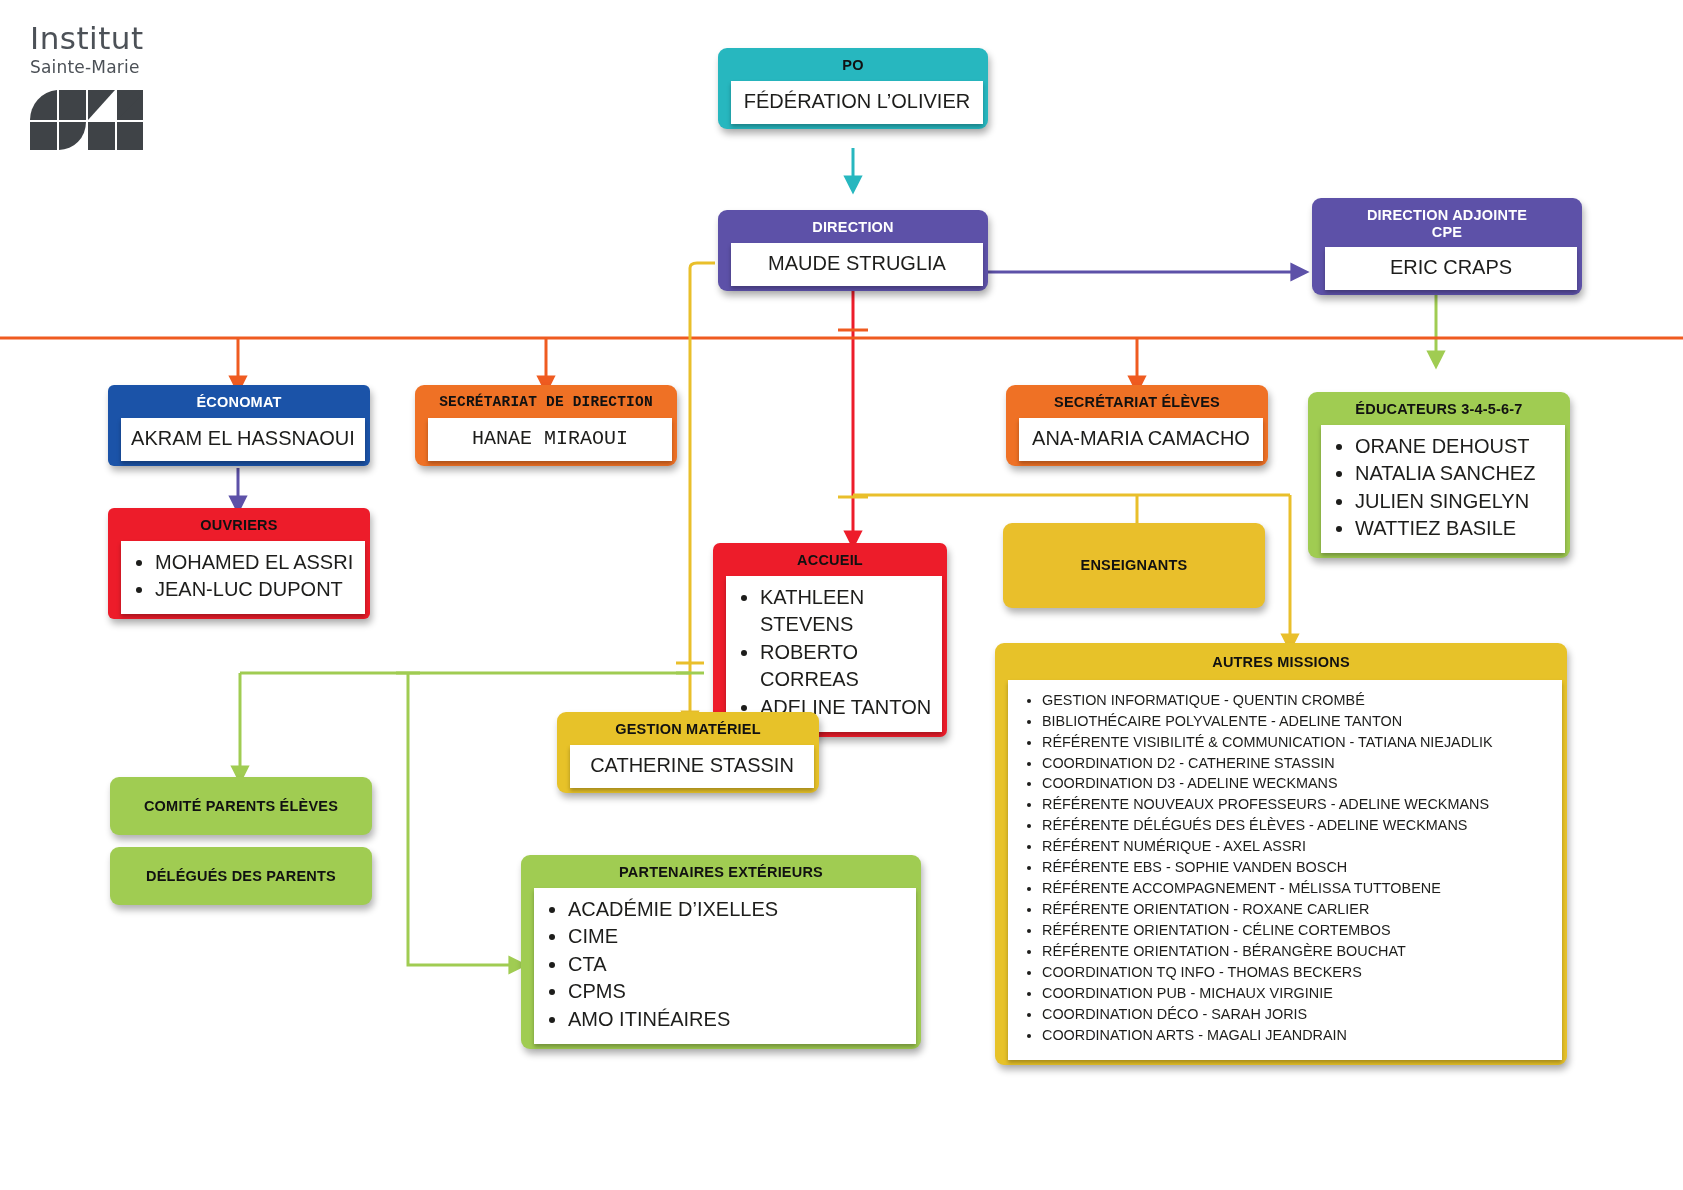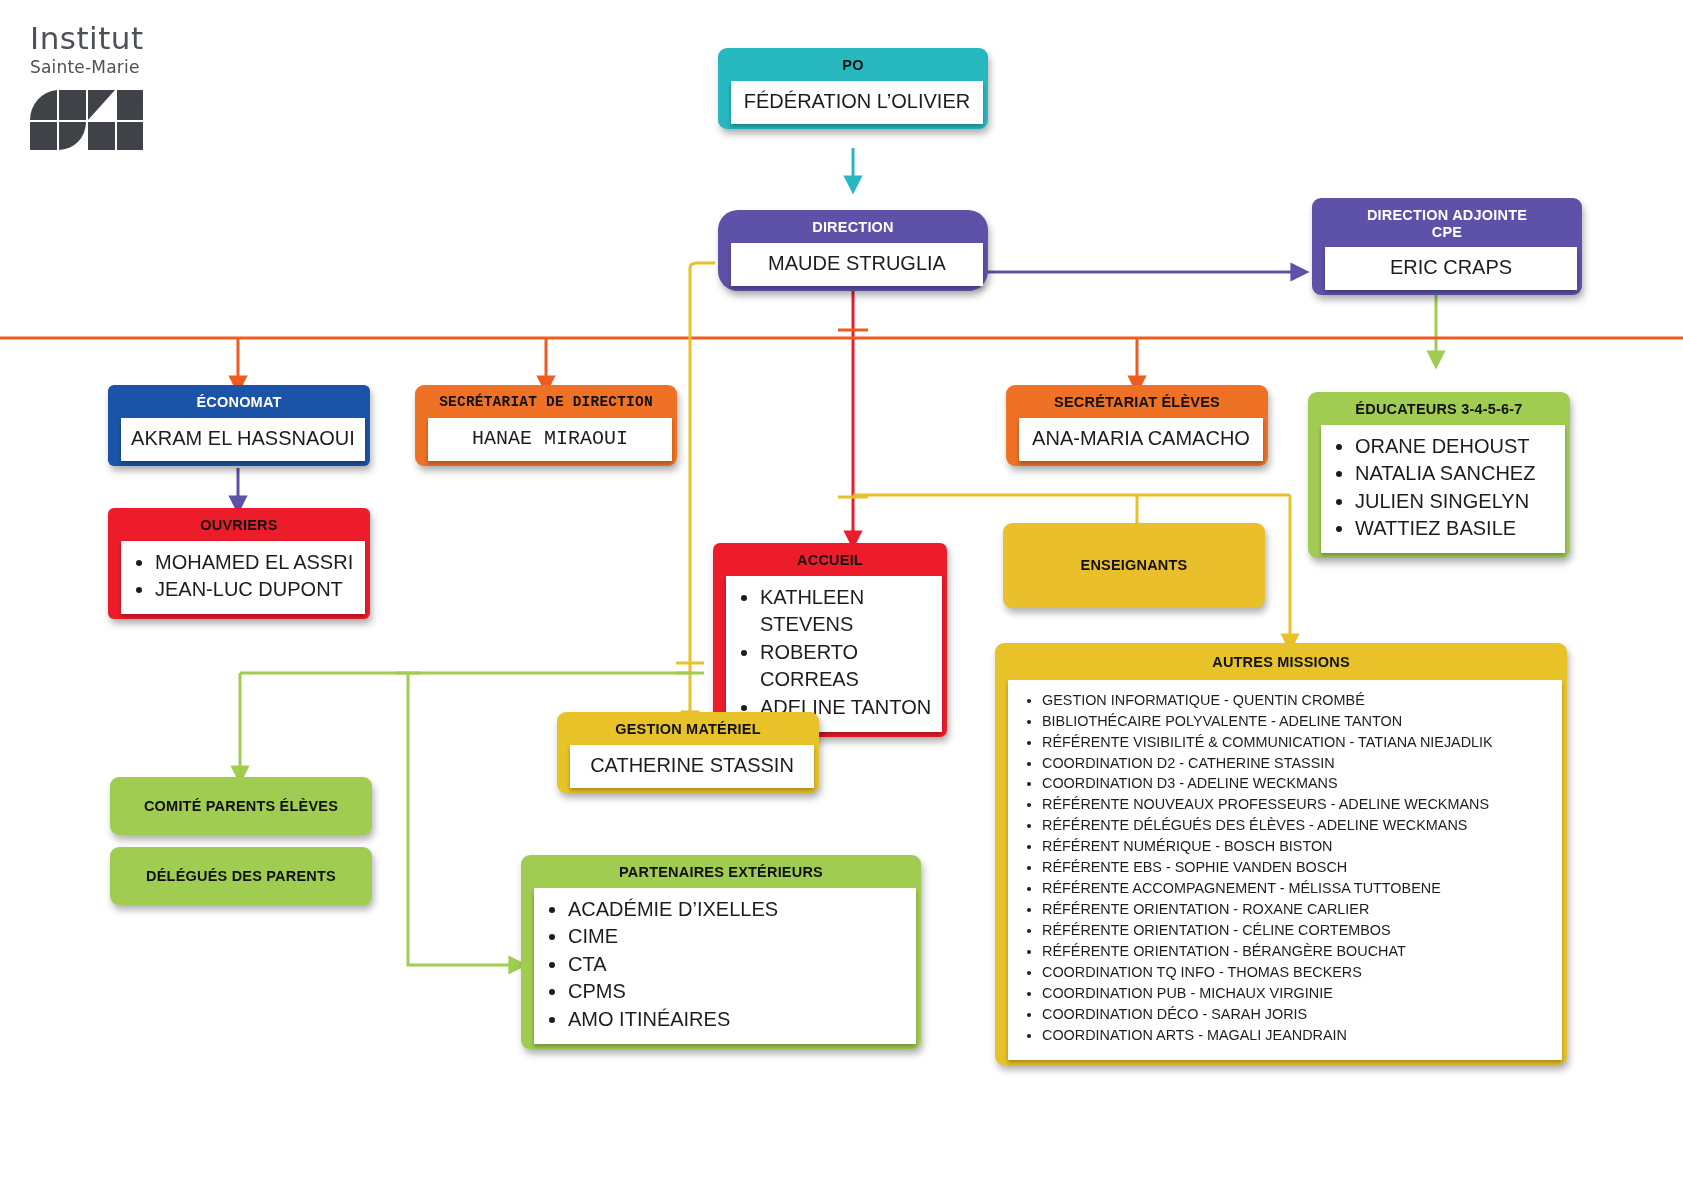--- a/index.html
+++ b/index.html
@@ -208,21 +208,21 @@
     <path d="M408,673 L408,965 L518,965" stroke="#a0cc52" stroke-width="3" fill="none" marker-end="url(#ah-green)"></path>
     <path d="M396,673 L420,673" stroke="#a0cc52" stroke-width="3" fill="none"></path>
     <path d="M676,673 L704,673" stroke="#a0cc52" stroke-width="3" fill="none"></path>
   </svg>
 
   <div class="node c-teal" style="left:718px; top:48px; width:270px;">
     <div class="hdr">PO</div>
     <div class="body">FÉDÉRATION L’OLIVIER</div>
   </div>
 
-  <div class="node c-purple white-hdr" style="left:718px; top:210px; width:270px;border-radius:20px;">
+  <div class="node c-purple white-hdr" style="left:718px; top:210px; width:270px;">
     <div class="hdr">DIRECTION</div>
     <div class="body">MAUDE STRUGLIA</div>
   </div>
 
   <div class="node c-purple white-hdr" style="left:1312px; top:198px; width:270px;">
     <div class="hdr">
       <span>DIRECTION ADJOINTE</span><br>
       <span>CPE</span>
     </div>
     <div class="body">ERIC CRAPS</div>
@@ -310,21 +310,21 @@
     <div class="hdr">AUTRES MISSIONS</div>
     <div class="body list">
       <ul>
         <li>GESTION INFORMATIQUE - QUENTIN CROMBÉ</li>
         <li>BIBLIOTHÉCAIRE POLYVALENTE - ADELINE TANTON</li>
         <li>RÉFÉRENTE VISIBILITÉ &amp; COMMUNICATION - TATIANA NIEJADLIK</li>
         <li>COORDINATION D2 - CATHERINE STASSIN</li>
         <li>COORDINATION D3 - ADELINE WECKMANS</li>
         <li>RÉFÉRENTE NOUVEAUX PROFESSEURS - ADELINE WECKMANS</li>
         <li>RÉFÉRENTE DÉLÉGUÉS DES ÉLÈVES - ADELINE WECKMANS</li>
-        <li>RÉFÉRENT NUMÉRIQUE - BOSCH BISTON</li>
+        <li>RÉFÉRENT NUMÉRIQUE - AXEL ASSRI</li>
         <li>RÉFÉRENTE EBS - SOPHIE VANDEN BOSCH</li>
         <li>RÉFÉRENTE ACCOMPAGNEMENT - MÉLISSA TUTTOBENE</li>
         <li>RÉFÉRENTE ORIENTATION - ROXANE CARLIER</li>
         <li>RÉFÉRENTE ORIENTATION - CÉLINE CORTEMBOS</li>
         <li>RÉFÉRENTE ORIENTATION - BÉRANGÈRE BOUCHAT</li>
         <li>COORDINATION TQ INFO - THOMAS BECKERS</li>
         <li>COORDINATION PUB - MICHAUX VIRGINIE</li>
         <li>COORDINATION DÉCO - SARAH JORIS</li>
         <li>COORDINATION ARTS - MAGALI JEANDRAIN</li>
       </ul>

